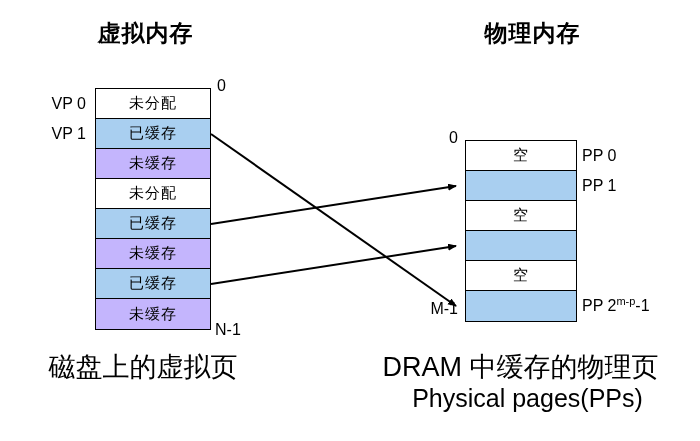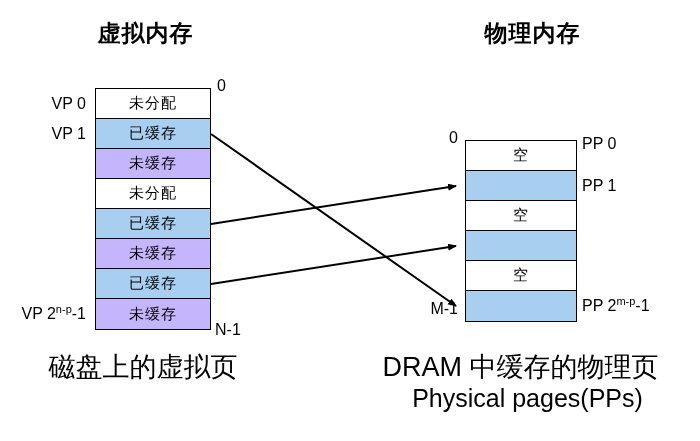--- a/index.html
+++ b/index.html
@@ -26,21 +26,21 @@
   .state-uncached{background:#c4b5fd;}
   .state-unallocated{background:#FFFFFF;}
   .state-empty{background:#FFFFFF;}
 
   .side-label{position:absolute;font-size:16px;line-height:16px;white-space:nowrap;}
   .vp-label{left:0;width:86px;text-align:right;}
   .vp0{top:96px;}
   .vp1{top:126px;}
   .vp-last{top:306px;}
   .pp-label{left:582px;text-align:left;}
-  .pp0{top:136px;}
+  .pp0{top:148px;}
   .pp1{top:178px;}
   .pp-last{top:298px;}
   sup{font-size:11px;line-height:0;}
 
   .addr{position:absolute;font-size:16px;line-height:16px;white-space:nowrap;}
   .addr-v-top{left:217px;top:78px;}
   .addr-v-bottom{left:215px;top:322px;}
   .addr-p-top{left:432px;top:130px;width:26px;text-align:right;}
   .addr-p-bottom{left:418px;top:301px;width:40px;text-align:right;}
 
@@ -68,21 +68,20 @@
     <div class="cell state-uncached">未缓存</div>
     <div class="cell state-unallocated">未分配</div>
     <div class="cell state-cached">已缓存</div>
     <div class="cell state-uncached">未缓存</div>
     <div class="cell state-cached">已缓存</div>
     <div class="cell state-uncached">未缓存</div>
   </div>
 
   <div class="side-label vp-label vp0">VP 0</div>
   <div class="side-label vp-label vp1">VP 1</div>
-  <div class="side-label vp-label vp-last"><span>VP 2</span><sup>n-p</sup><span>-1</span></div>
   <div class="addr addr-v-top">0</div>
   <div class="addr addr-v-bottom">N-1</div>
 
   <div class="stack stack-right">
     <div class="cell state-empty">空</div>
     <div class="cell state-cached"></div>
     <div class="cell state-empty">空</div>
     <div class="cell state-cached"></div>
     <div class="cell state-empty">空</div>
     <div class="cell state-cached"></div>

